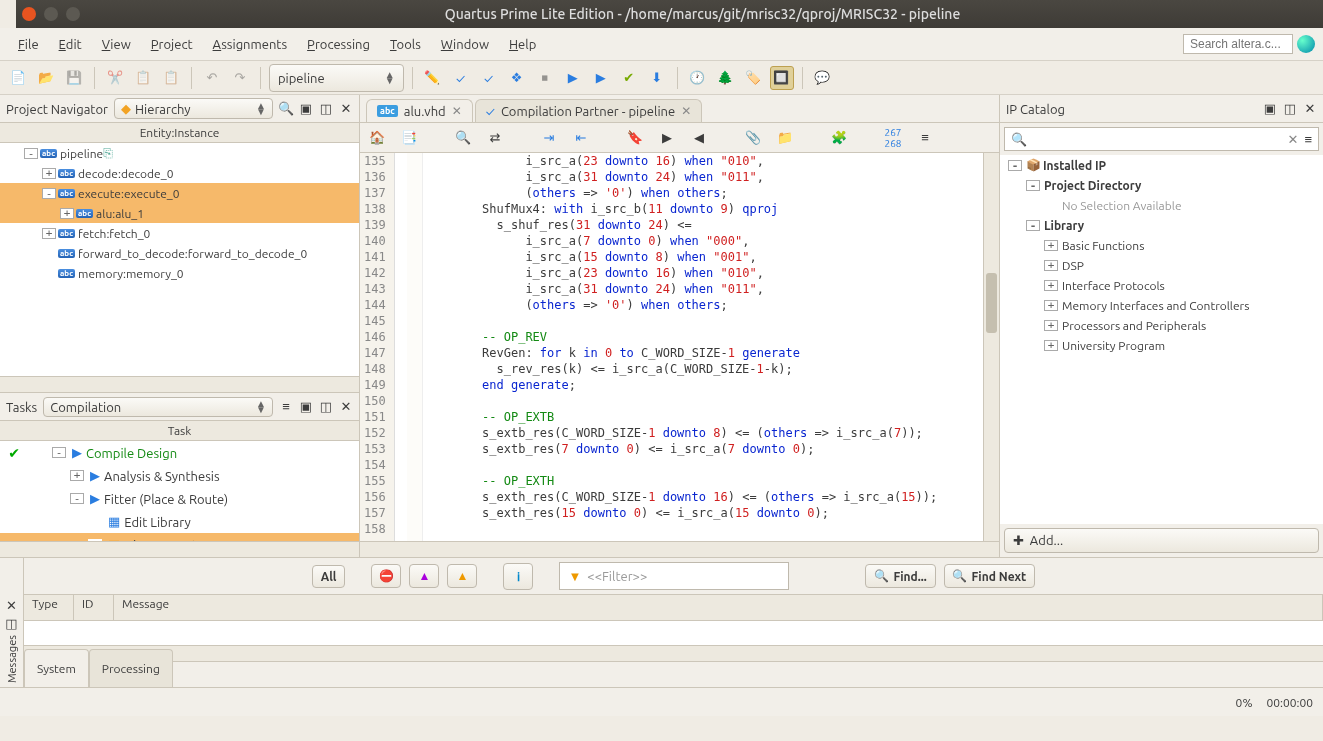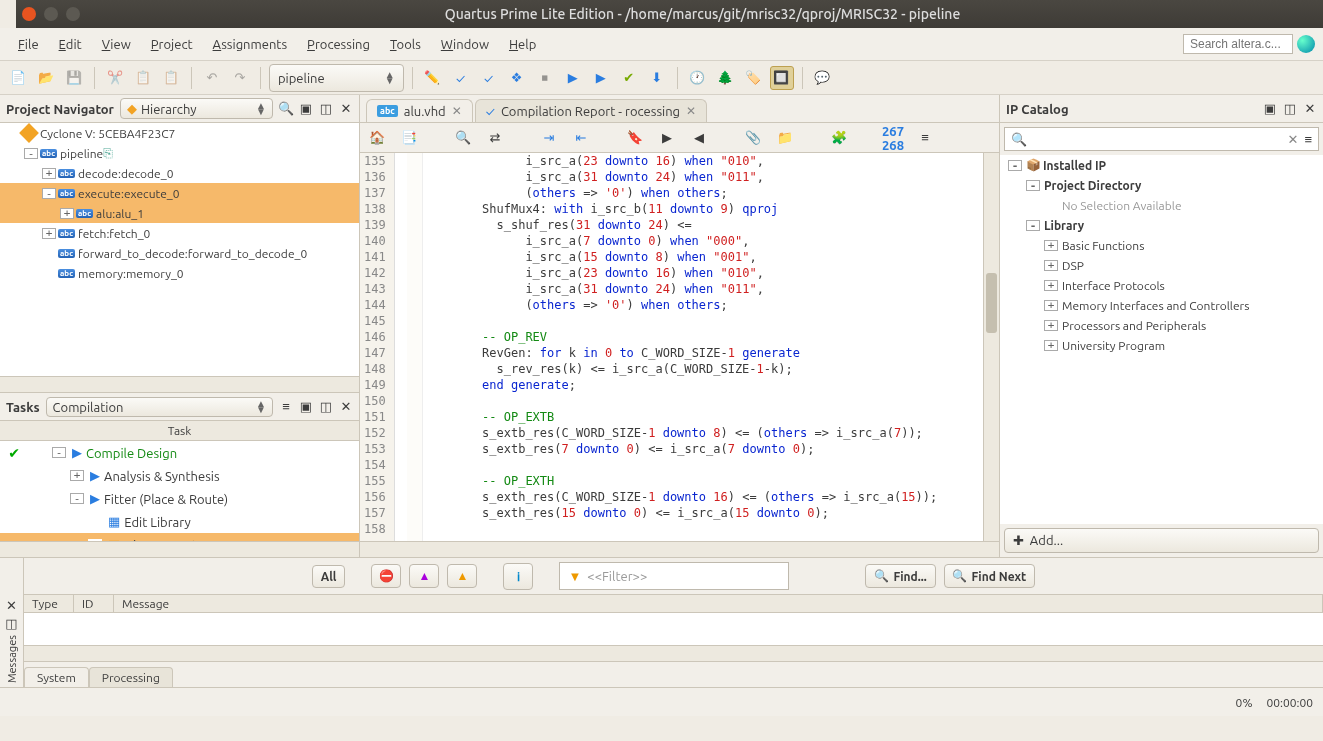--- a/index.html
+++ b/index.html
@@ -26,21 +26,21 @@
   .tb-btn { width: 24px; height: 24px; display: inline-flex; align-items: center; justify-content: center; cursor: pointer; border-radius: 3px; }
   .tb-dropdown { border: 1px solid #bfb9ad; background: linear-gradient(#fbfaf7,#ece8de); height: 28px; padding: 0 8px; display: flex; align-items: center; gap: 60px; border-radius: 4px; cursor: pointer; }
   .dd-arrows { font-size: 10px; line-height: 6px; color: #666; }
   
   
   .main { display: flex; height: 462px; }
   
   
   .left-panel { width: 360px; border-right: 1px solid #ccc6b9; display: flex; flex-direction: column; background: #f2efe9; }
   .panel-header { height: 28px; display: flex; align-items: center; padding: 0 6px; gap: 6px; border-bottom: 1px solid #ccc6b9; background: #f2efe9; }
-  .panel-title { font-weight: bold; flex-shrink: 0; }
+  .panel-title { font-weight: normal; flex-shrink: 0; }
   .hier-dd { border: 1px solid #bfb9ad; background: linear-gradient(#fbfaf7,#ece8de); padding: 2px 6px; border-radius: 4px; display: flex; align-items: center; gap: 4px; flex: 1; }
   .mini-icon { width: 14px; height: 14px; display: inline-flex; align-items: center; justify-content: center; }
   
   .entity-hdr { text-align: center; padding: 3px; border-bottom: 1px solid #ccc6b9; background: #ede9df; font-size: 12px; }
   .tree { background: #fff; flex: 1; overflow: auto; font-size: 12px; }
   .tree-item { display: flex; align-items: center; height: 20px; padding-left: 4px; cursor: pointer; white-space: nowrap; }
   .tree-item.selected { background: #f6b96a; }
   .tree-exp { width: 14px; text-align: center; color: #666; font-family: monospace; font-size: 11px; border: 1px solid #aaa; height: 11px; line-height: 9px; margin-right: 2px; background: #fff; }
   .tree-exp.blank { border: none; }
   .vhd-badge { background: linear-gradient(#4b8fe0,#2563b5); color: #fff; font-size: 8px; padding: 0 2px; border-radius: 2px; margin-right: 3px; font-weight: bold; }
@@ -88,25 +88,25 @@
   
   
   .messages { border-top: 1px solid #ccc6b9; background: #f2efe9; height: 130px; display: flex; }
   .msg-side { width: 24px; display: flex; flex-direction: column; align-items: center; justify-content: flex-end; padding-bottom: 4px; gap: 4px; border-right: 1px solid #ccc6b9; }
   .msg-side-label { writing-mode: vertical-rl; transform: rotate(180deg); font-size: 11px; }
   .msg-body { flex: 1; display: flex; flex-direction: column; }
   .msg-toolbar { height: 36px; display: flex; align-items: center; padding: 4px 8px; gap: 8px; justify-content: center; }
   .msg-btn { border: 1px solid #bfb9ad; background: linear-gradient(#fbfaf7,#ece8de); padding: 4px 8px; border-radius: 4px; cursor: pointer; display: inline-flex; align-items: center; gap: 4px; font-size: 12px; font-weight: bold; }
   .msg-btn.small { padding: 4px; width: 30px; justify-content: center; }
   .filter-box { border: 1px solid #bfb9ad; background: #fff; padding: 4px 8px; flex: 0 0 230px; height: 28px; display: flex; align-items: center; gap: 6px; color: #999; }
-  .msg-table-hdr { display: flex; border-top: 1px solid #ccc6b9; border-bottom: 1px solid #ccc6b9; background: #ede9df; height: 19px; font-size: 12px; }
+  .msg-table-hdr { display: flex; border-top: 1px solid #ccc6b9; border-bottom: 1px solid #ccc6b9; background: #ede9df; height: 27px; font-size: 12px; }
   .msg-col { padding: 2px 8px; border-right: 1px solid #ccc6b9; }
   .msg-rows { flex: 1; background: #fff; }
   .msg-tabs { height: 26px; border-top: 1px solid #ccc6b9; display: flex; align-items: flex-end; }
-  .msg-tab { border: 1px solid #ccc6b9; border-bottom: none; border-radius: 4px 4px 0 0; padding: 3px 12px; background: #e8e4d9; font-size: 12px; }
+  .msg-tab { border: 1px solid #ccc6b9; border-bottom: none; border-radius: 4px 4px 0 0; padding: 12px 12px; background: #e8e4d9; font-size: 12px; }
   .msg-tab.active { background: #f2efe9; }
   
   
   .statusbar { height: 29px; background: #f2efe9; border-top: 1px solid #ccc6b9; display: flex; align-items: center; justify-content: flex-end; padding: 0 10px; gap: 14px; font-size: 12px; }
   
   .spacer { flex: 1; }
   .hscroll { height: 16px; background: #ede9df; border-top: 1px solid #ccc6b9; }
 </style>
 </head>
 <body>
@@ -181,26 +181,22 @@
         <span style="color:#f2a324">◆</span>
         <span>Hierarchy</span>
         <span class="spacer"></span>
           <span class="dd-arrows">▲<br>▼</span>
       </div>
       <span class="mini-icon">🔍</span>
       <span class="mini-icon">▣</span>
       <span class="mini-icon">◫</span>
       <span class="mini-icon">✕</span>
     </div>
+    <div class="entity-hdr">Entity:Instance</div>
     <div class="tree" id="nav-tree">
-        <div class="tree-item" style="padding-left: 6px;">
-          <span class="tree-exp blank"></span>
-          <span class="chip-icon"></span>
-          <span>Cyclone V: 5CEBA4F23C7</span>
-        </div>
         <div class="tree-item" style="padding-left: 24px;">
           <span class="tree-exp">-</span>
           <span class="vhd-badge">abc</span>
           <span>pipeline</span> 
           <span style="color:#5a9">⎘</span>
         </div>
         <div class="tree-item" style="padding-left: 42px;">
           <span class="tree-exp">+</span>
           <span class="vhd-badge">abc</span>
           <span>decode:decode_0</span>
@@ -290,21 +286,21 @@
 
   <div class="editor-panel">
     <div class="file-tabs" id="file-tabs">
         <div class="file-tab active">
           <span class="tab-icon-abc">abc</span>
           <span>alu.vhd</span>
           <span class="tab-close">✕</span>
         </div>
         <div class="file-tab">
           <span style="color:#2a7de0">✓</span>
-          <span>Compilation Report - rocessing</span>
+          <span>Compilation Partner - pipeline</span>
           <span class="tab-close">✕</span>
         </div>
       </div>
     <div class="editor-toolbar">
       <div class="etb-btn">🏠</div>
       <div class="etb-btn" style="color:#2a7de0">📑</div>
       <div style="width:12px"></div>
       <div class="etb-btn">🔍</div>
       <div class="etb-btn">⇄</div>
       <div style="width:12px"></div>
@@ -313,21 +309,21 @@
       <div style="width:12px"></div>
       <div class="etb-btn">🔖</div>
       <div class="etb-btn">▶</div>
       <div class="etb-btn">◀</div>
       <div style="width:12px"></div>
       <div class="etb-btn">📎</div>
       <div class="etb-btn">📁</div>
       <div style="width:12px"></div>
       <div class="etb-btn">🧩</div>
       <div style="width:12px"></div>
-      <div class="etb-btn" style="color:#2a7de0;font-size:13px;font-weight:bold">267<br>268</div>
+      <div class="etb-btn" style="color:#2a7de0;font-size:10px;font-weight:normal">267<br>268</div>
       <div class="etb-btn">≡</div>
     </div>
     <div class="code-area">
       <div class="gutter" id="gutter">135
 136
 137
 138
 139
 140
 141

